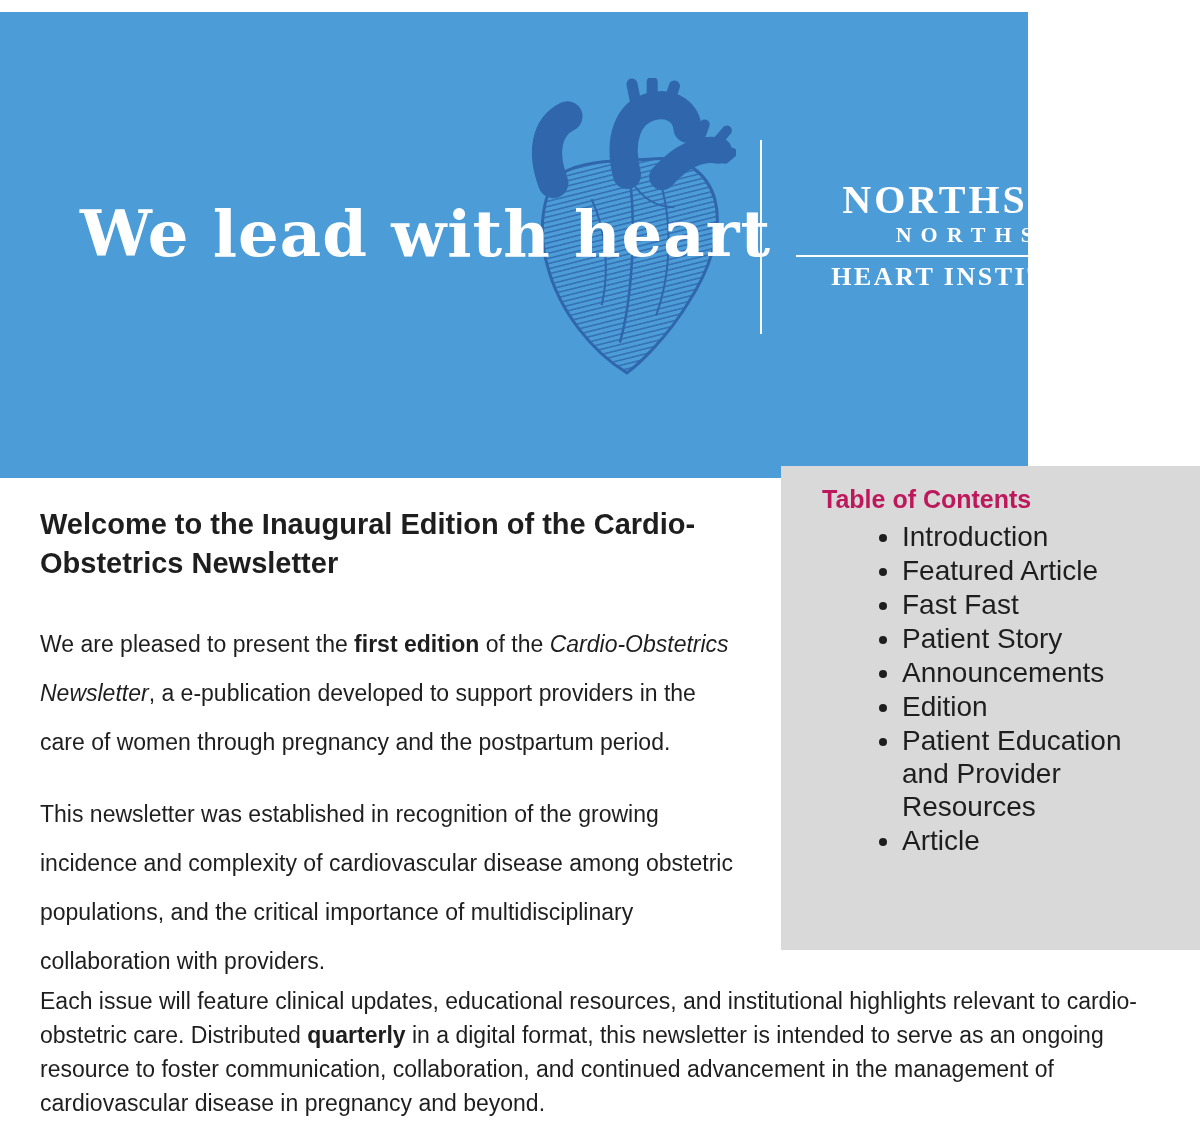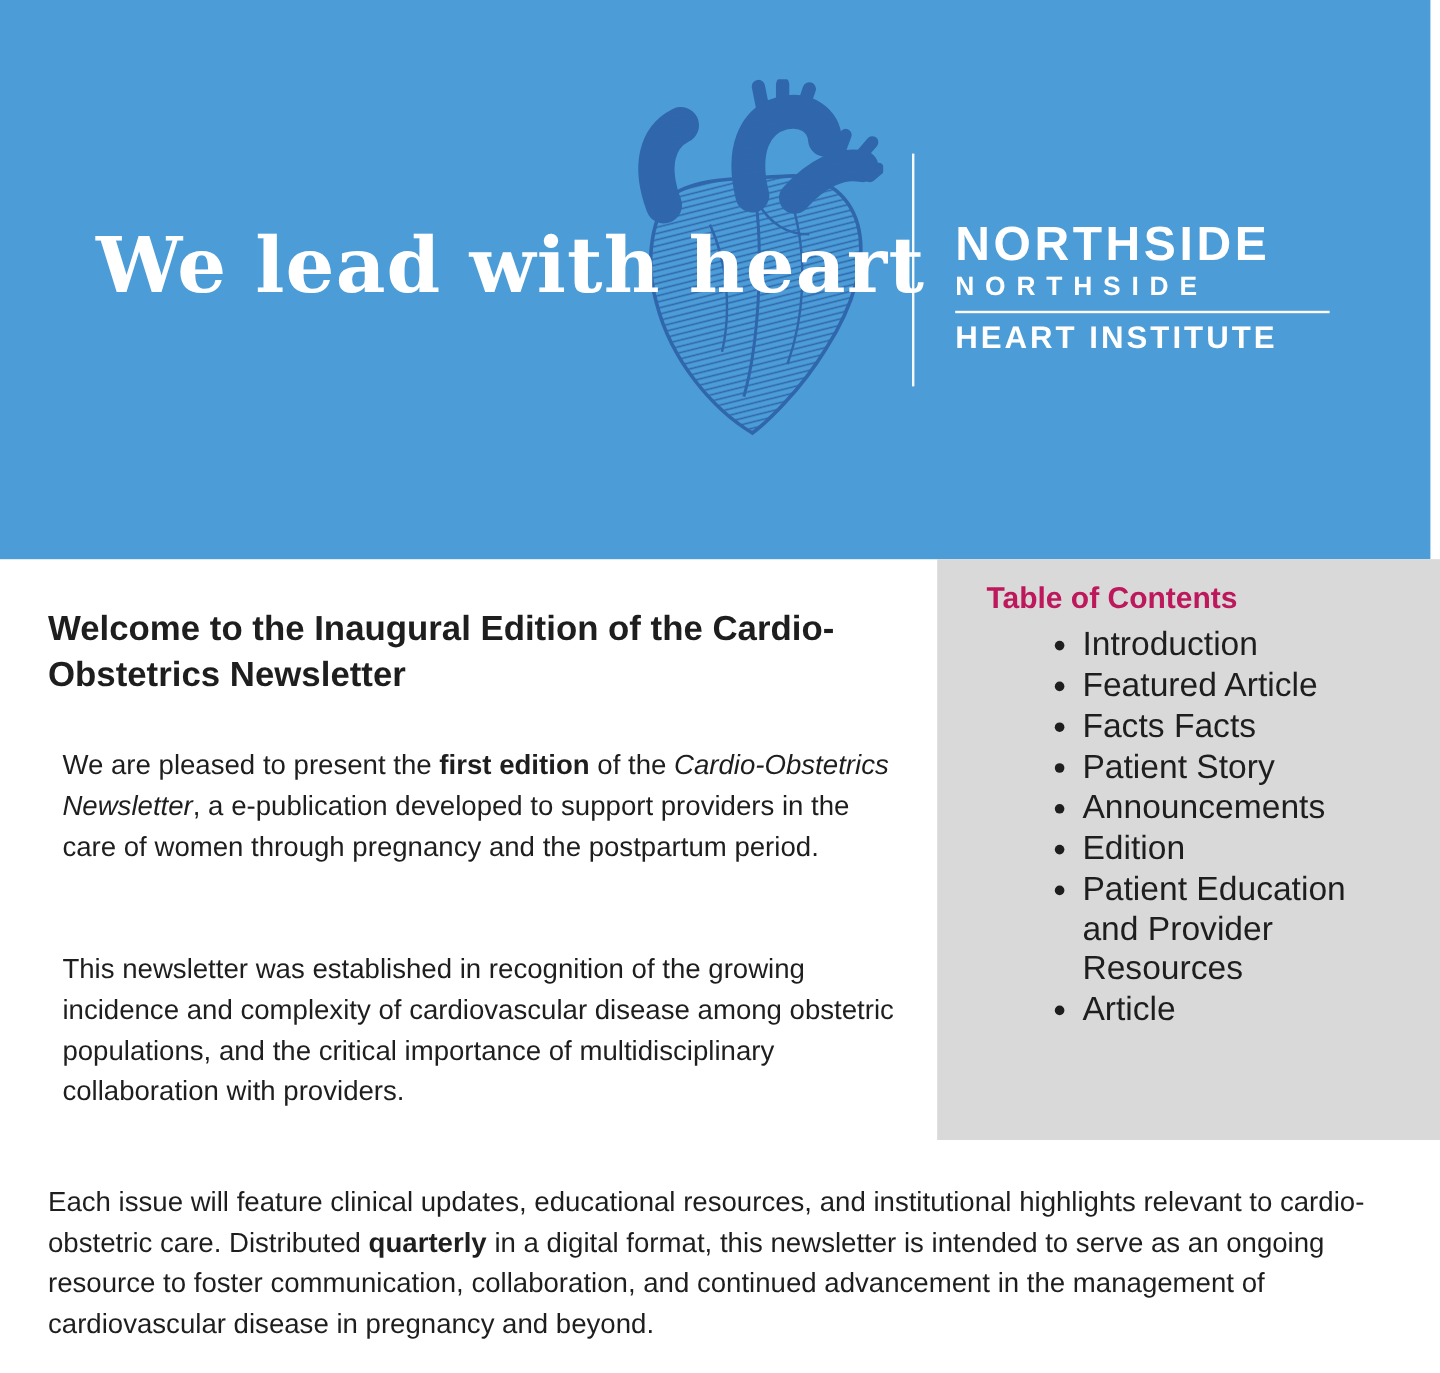--- a/index.html
+++ b/index.html
@@ -7,39 +7,39 @@
     --heart-blue:#2E63A9;
     --toc-background:#D9D9D9;
     --text:#1E1E1E;
   }
   *{box-sizing:border-box;}
   html,body{margin:0;padding:0;background:#ffffff;}
   body{font-family:"Liberation Sans", sans-serif;color:var(--text);}
   .page{position:relative;width:1200px;height:1144px;background:#ffffff;overflow:hidden;}
 
   
-  .banner{position:absolute;left:0;top:0;width:1192px;height:466px;background:var(--banner-blue);}
+  .banner{position:absolute;left:0;top:12px;width:1028px;height:466px;background:var(--banner-blue);}
   .tagline{
     position:absolute;left:80px;top:190px;z-index:3;
     font-family:"DejaVu Serif", serif;font-weight:700;
     font-size:64px;line-height:64px;color:#ffffff;letter-spacing:1px;white-space:nowrap;
   }
   .heart-art{position:absolute;left:528px;top:66px;width:208px;height:308px;z-index:1;opacity:0.92;}
   .banner-divider{position:absolute;left:760px;top:128px;width:2px;height:194px;background:rgba(255,255,255,0.95);z-index:2;}
-  .logo{position:absolute;left:796px;top:168px;width:312px;text-align:left;color:#ffffff;z-index:3;
-        font-family:Liberation Sans, sans-serif;font-weight:700;margin-top:16px;}
+  .logo{position:absolute;left:796px;top:168px;width:312px;text-align:right;color:#ffffff;z-index:3;
+        font-family:Liberation Serif, serif;font-weight:700;}
   .logo-line1{font-size:40px;line-height:40px;letter-spacing:3px;white-space:nowrap;}
   .logo-line2{font-size:22px;line-height:24px;letter-spacing:9px;margin-top:3px;white-space:nowrap;}
   .logo-rule{height:2px;background:#ffffff;margin:8px 0 6px 0;}
   .logo-line3{font-size:26px;line-height:28px;letter-spacing:2.5px;white-space:nowrap;}
 
   
   .heading{position:absolute;left:40px;top:486px;width:680px;
     font-size:29px;line-height:39px;font-weight:700;color:var(--text);}
-  .para{position:absolute;left:52px;width:700px;font-size:23px;line-height:34px;color:var(--text);}
+  .para{position:absolute;left:40px;width:700px;font-size:23px;line-height:49px;color:var(--text);}
   .para-1{top:597px;}
   .para-2{top:767px;}
   .closing{position:absolute;left:40px;top:961px;width:1125px;
     font-size:23px;line-height:34px;color:var(--text);}
 
   
   .toc{position:absolute;left:781px;top:466px;width:419px;height:484px;background:var(--toc-background);}
   .toc-title{font-size:25px;line-height:31px;font-weight:700;color:#be185d;padding:18px 10px 0 41px;margin:0;}
   .toc-list{margin:5px 0 0 0;padding:0 0 0 121px;width:360px;list-style:disc;}
   .toc-list li{font-size:28px;line-height:33px;color:var(--text);width:235px;margin:0 18px 1px 0;}
@@ -100,21 +100,21 @@
 
   <p class="para para-1"><span>We are pleased to present the </span><span style="font-weight: 700;">first edition</span><span> of the </span><span style="font-style: italic;">Cardio-Obstetrics Newsletter</span><span>, a e-publication developed to support providers in the care of women through pregnancy and the postpartum period.</span></p>
 
   <p class="para para-2">This newsletter was established in recognition of the growing incidence and complexity of cardiovascular disease among obstetric populations, and the critical importance of multidisciplinary collaboration with providers.</p>
 
   <div class="toc">
     <h2 class="toc-title">Table of Contents</h2>
     <ul class="toc-list">
       <li>Introduction</li>
       <li>Featured Article</li>
-      <li>Facts Facts</li>
+      <li>Fast Fast</li>
       <li>Patient Story</li>
       <li>Announcements</li>
       <li>Edition</li>
       <li>Patient Education and Provider Resources</li>
       <li>Article</li>
     </ul>
   </div>
 
   <p class="closing"><span>Each issue will feature clinical updates, educational resources, and institutional highlights relevant to cardio-obstetric care. Distributed </span><span style="font-weight: 700;">quarterly</span><span> in a digital format, this newsletter is intended to serve as an ongoing resource to foster communication, collaboration, and continued advancement in the management of cardiovascular disease in pregnancy and beyond.</span></p>
 

